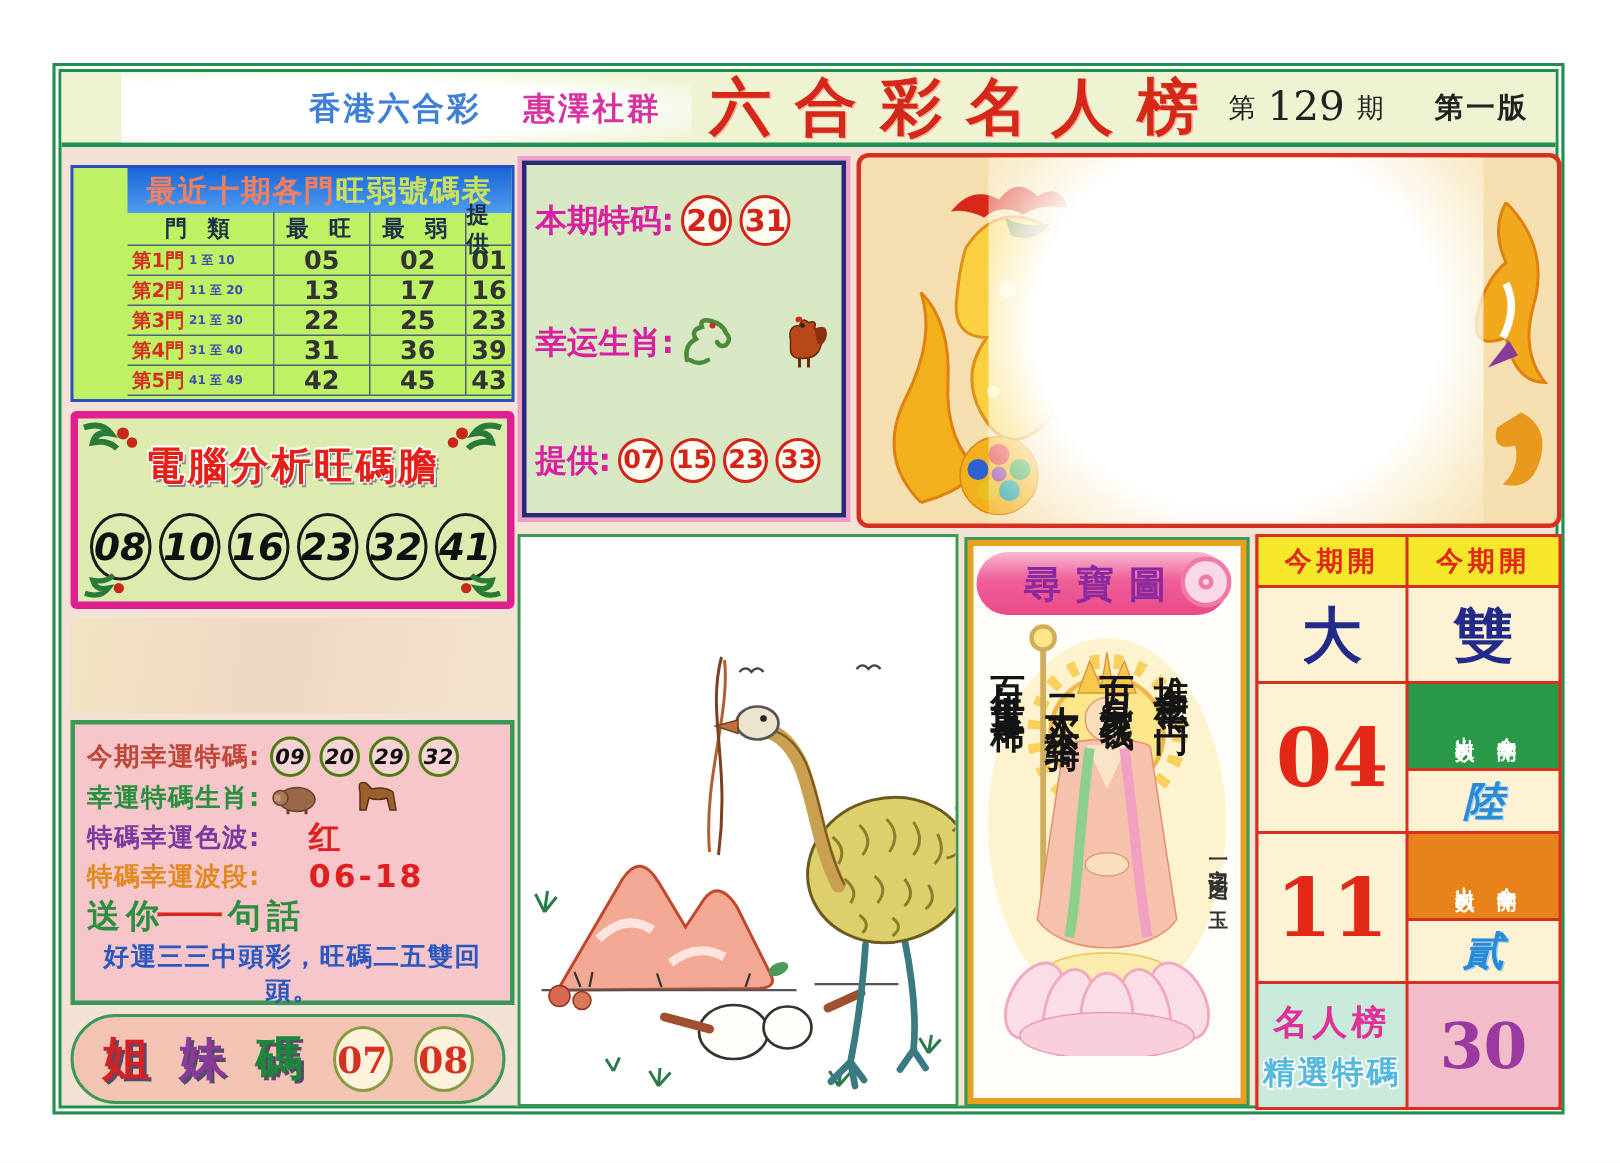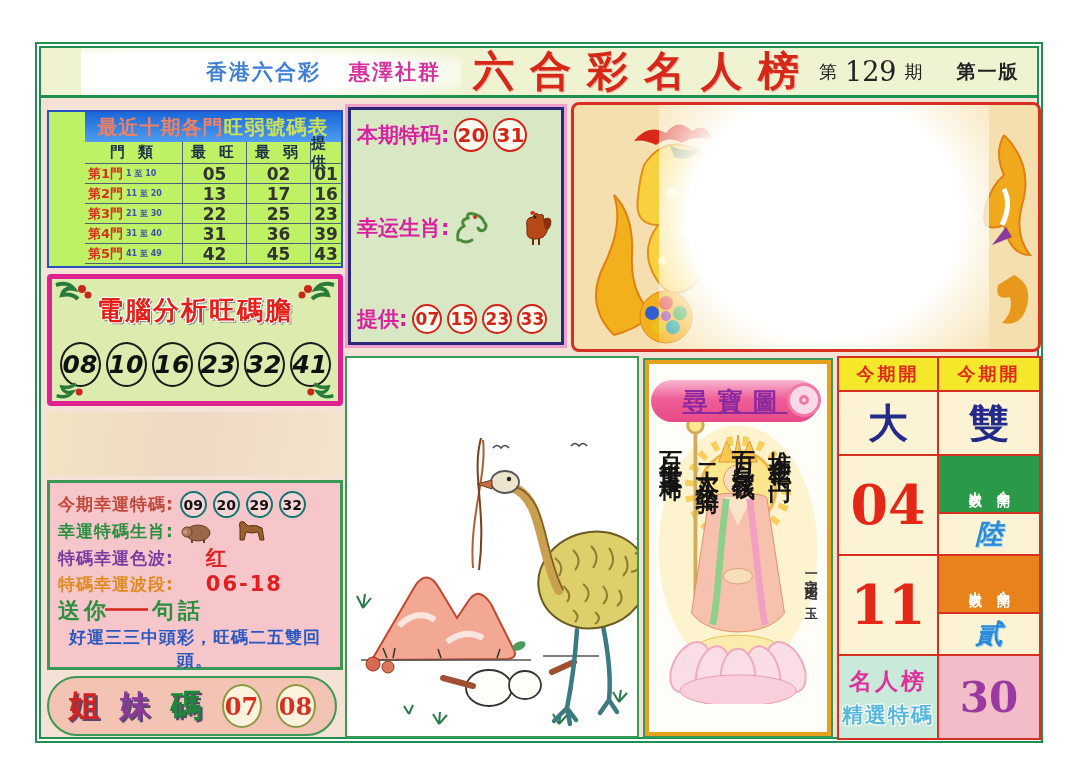--- a/index.html
+++ b/index.html
@@ -44,57 +44,57 @@
   
   .faded { position:absolute; left:10px; top:368px; width:296px; height:64px; border-radius:4px;
            background:linear-gradient(100deg,#f2e4c2,#efd8c4 45%,#f4e4cc); }
   
   .lucky { position:absolute; left:10px; top:436px; width:296px; height:190px; border:3px solid #3a9a55; background:#f6c6ca;
            padding:8px 8px 4px 8px; display:flex; flex-direction:column; justify-content:space-between; }
   .lk-row { display:flex; align-items:center; gap:6px; }
   .lk-label { font-size:17px; font-weight:bold; letter-spacing:1px; white-space:nowrap; }
   .lk1 .lk-label { color:#c04838; } .lk2 .lk-label { color:#2a9040; }
   .lk3 .lk-label { color:#7a3aa0; } .lk4 .lk-label { color:#e08a20; }
-  .lk-circ { width:27px; height:27px; border:2px solid #0f766e; border-radius:50%; display:flex; align-items:center; justify-content:center;
-             font-size:14px; font-weight:bold; color:#111; background:rgba(255,255,255,.25); }
+  .lk-circ { width:27px; height:27px; border:2px solid #4d7c0f; border-radius:50%; display:flex; align-items:center; justify-content:center;
+             font-size:14px; font-weight:bold; color:#111; font-style:italic; background:rgba(255,255,255,.25); }
   .lk-red { color:#e02020; font-size:21px; font-weight:bold; letter-spacing:2px; margin-left:26px; }
   .gift { display:flex; align-items:center; justify-content:flex-start; gap:8px; font-size:22px; font-weight:bold; color:#2a9040; letter-spacing:4px; }
   .gift .stroke { color:#d82818; transform:scaleX(2.1); display:inline-block; font-weight:bold; }
   .lk-slogan { text-align:center; font-size:17px; font-weight:bold; color:#2858c0; letter-spacing:1px; }
   
   .sisters { position:absolute; left:10px; top:632px; width:290px; height:60px; border:2px solid #3a9a55; border-radius:30px;
              background:#f3c3b3; display:flex; align-items:center; justify-content:center; gap:14px; }
   .sis-char { font-size:31px; font-weight:bold; text-shadow:2px 2px 0 #5a4a6a; letter-spacing:6px; }
   .sc1 { color:#d82020; } .sc2 { color:#8a3a9a; } .sc3 { color:#1a8a3a; }
   .sis-circ { width:40px; height:44px; border:2px solid #8a9a40; border-radius:50%; background:#fdf3dd; display:flex; align-items:center;
               justify-content:center; font-size:24px; font-weight:bold; color:#d83020; font-family:"DejaVu Serif",serif; }
   
   .special { position:absolute; left:308px; top:60px; width:222px; height:244px; border:3px solid #f0a0c8; background:#f0a0c8; }
   .special-inner { width:100%; height:100%; border:3px solid #2a2878; background:
       repeating-linear-gradient(35deg, #d9e8c4 0 6px, #d4e4bе 6px 7px), #d9e8c4;
-      background:#d9e8c4; padding:8px 6px; display:flex; flex-direction:column; justify-content:space-between; }
+      background:#d9e8c4; padding:20px 6px; display:flex; flex-direction:column; justify-content:space-between; }
   .sp-line { display:flex; align-items:center; gap:5px; }
   .sp-label { font-size:21px; font-weight:bold; color:#d820a0; white-space:nowrap; }
   .circ-red { width:34px; height:34px; border:2px solid #d42418; border-radius:50%; background:#fffcf2; display:flex; align-items:center;
               justify-content:center; font-size:20px; font-weight:bold; color:#d42418; }
   .circ-red.sm { width:30px; height:30px; font-size:17px; }
   .sp-text { font-size:20px; font-weight:bold; color:#151515; line-height:1.5; letter-spacing:1px; }
   
   .decor { position:absolute; left:534px; top:58px; width:470px; height:250px; border:3px solid #d83020; border-radius:8px;
            background:#f6dfae; overflow:hidden; }
   .decor-wash { position:absolute; left:85px; top:-10px; width:330px; height:270px;
            background:radial-gradient(ellipse at 50% 45%, #ffffff 0%, #ffffff 58%, rgba(255,254,246,0.55) 78%, rgba(255,254,246,0) 100%); }
   
   .ostrich-box { position:absolute; left:308px; top:312px; width:294px; height:382px; border:2px solid #3a9a55; background:#ffffff; }
   
   .treasure { position:absolute; left:606px; top:314px; width:190px; height:380px; border:2px solid #3a9a55; background:#e8a020; padding:4px; }
   .tr-inner { position:relative; width:100%; height:100%; background:#fffdf8; overflow:hidden; }
-  .banner { position:absolute; left:2px; top:16px; width:168px; height:42px; border-radius:21px;
+  .banner { position:absolute; left:2px; top:4px; width:168px; height:42px; border-radius:21px;
             background:linear-gradient(#f8b8d2, #ef5e98 45%, #e84a88); display:flex; align-items:center; justify-content:center;
-            font-size:25px; font-weight:bold; color:#8a2aa0; letter-spacing:10px; z-index:3;text-decoration:underline; }
+            font-size:25px; font-weight:bold; color:#8a2aa0; letter-spacing:10px; z-index:3; }
   .curl { position:absolute; right:-2px; top:3px; width:34px; height:34px; border-radius:50%; background:#fbd8e8; border:3px solid #ef7aa8;
           display:flex; align-items:center; justify-content:center; }
   .curl-in { width:10px; height:10px; border-radius:50%; border:3px solid #ef7aa8; }
   .buddha { position:absolute; left:0; top:40px; width:100%; z-index:1; }
   .poem { position:absolute; left:2px; top:52px; bottom:4px; right:2px; display:flex; justify-content:space-evenly; z-index:2; }
   .poem-col { writing-mode:vertical-rl; font-size:23px; font-weight:bold; color:#141414; letter-spacing:7px; }
   .pc3 { margin-top:16px; } .pc2 { margin-top:30px; } .pc1 { margin-top:16px; } .pc0 { margin-top:16px; }
   .poem-note { writing-mode:vertical-rl; font-size:13px; font-weight:bold; color:#333; margin-top:150px; letter-spacing:3px; }
   
   .rpanel { position:absolute; left:800px; top:312px; width:204px; height:384px; border:2px solid #d83020; background:#d83020;

